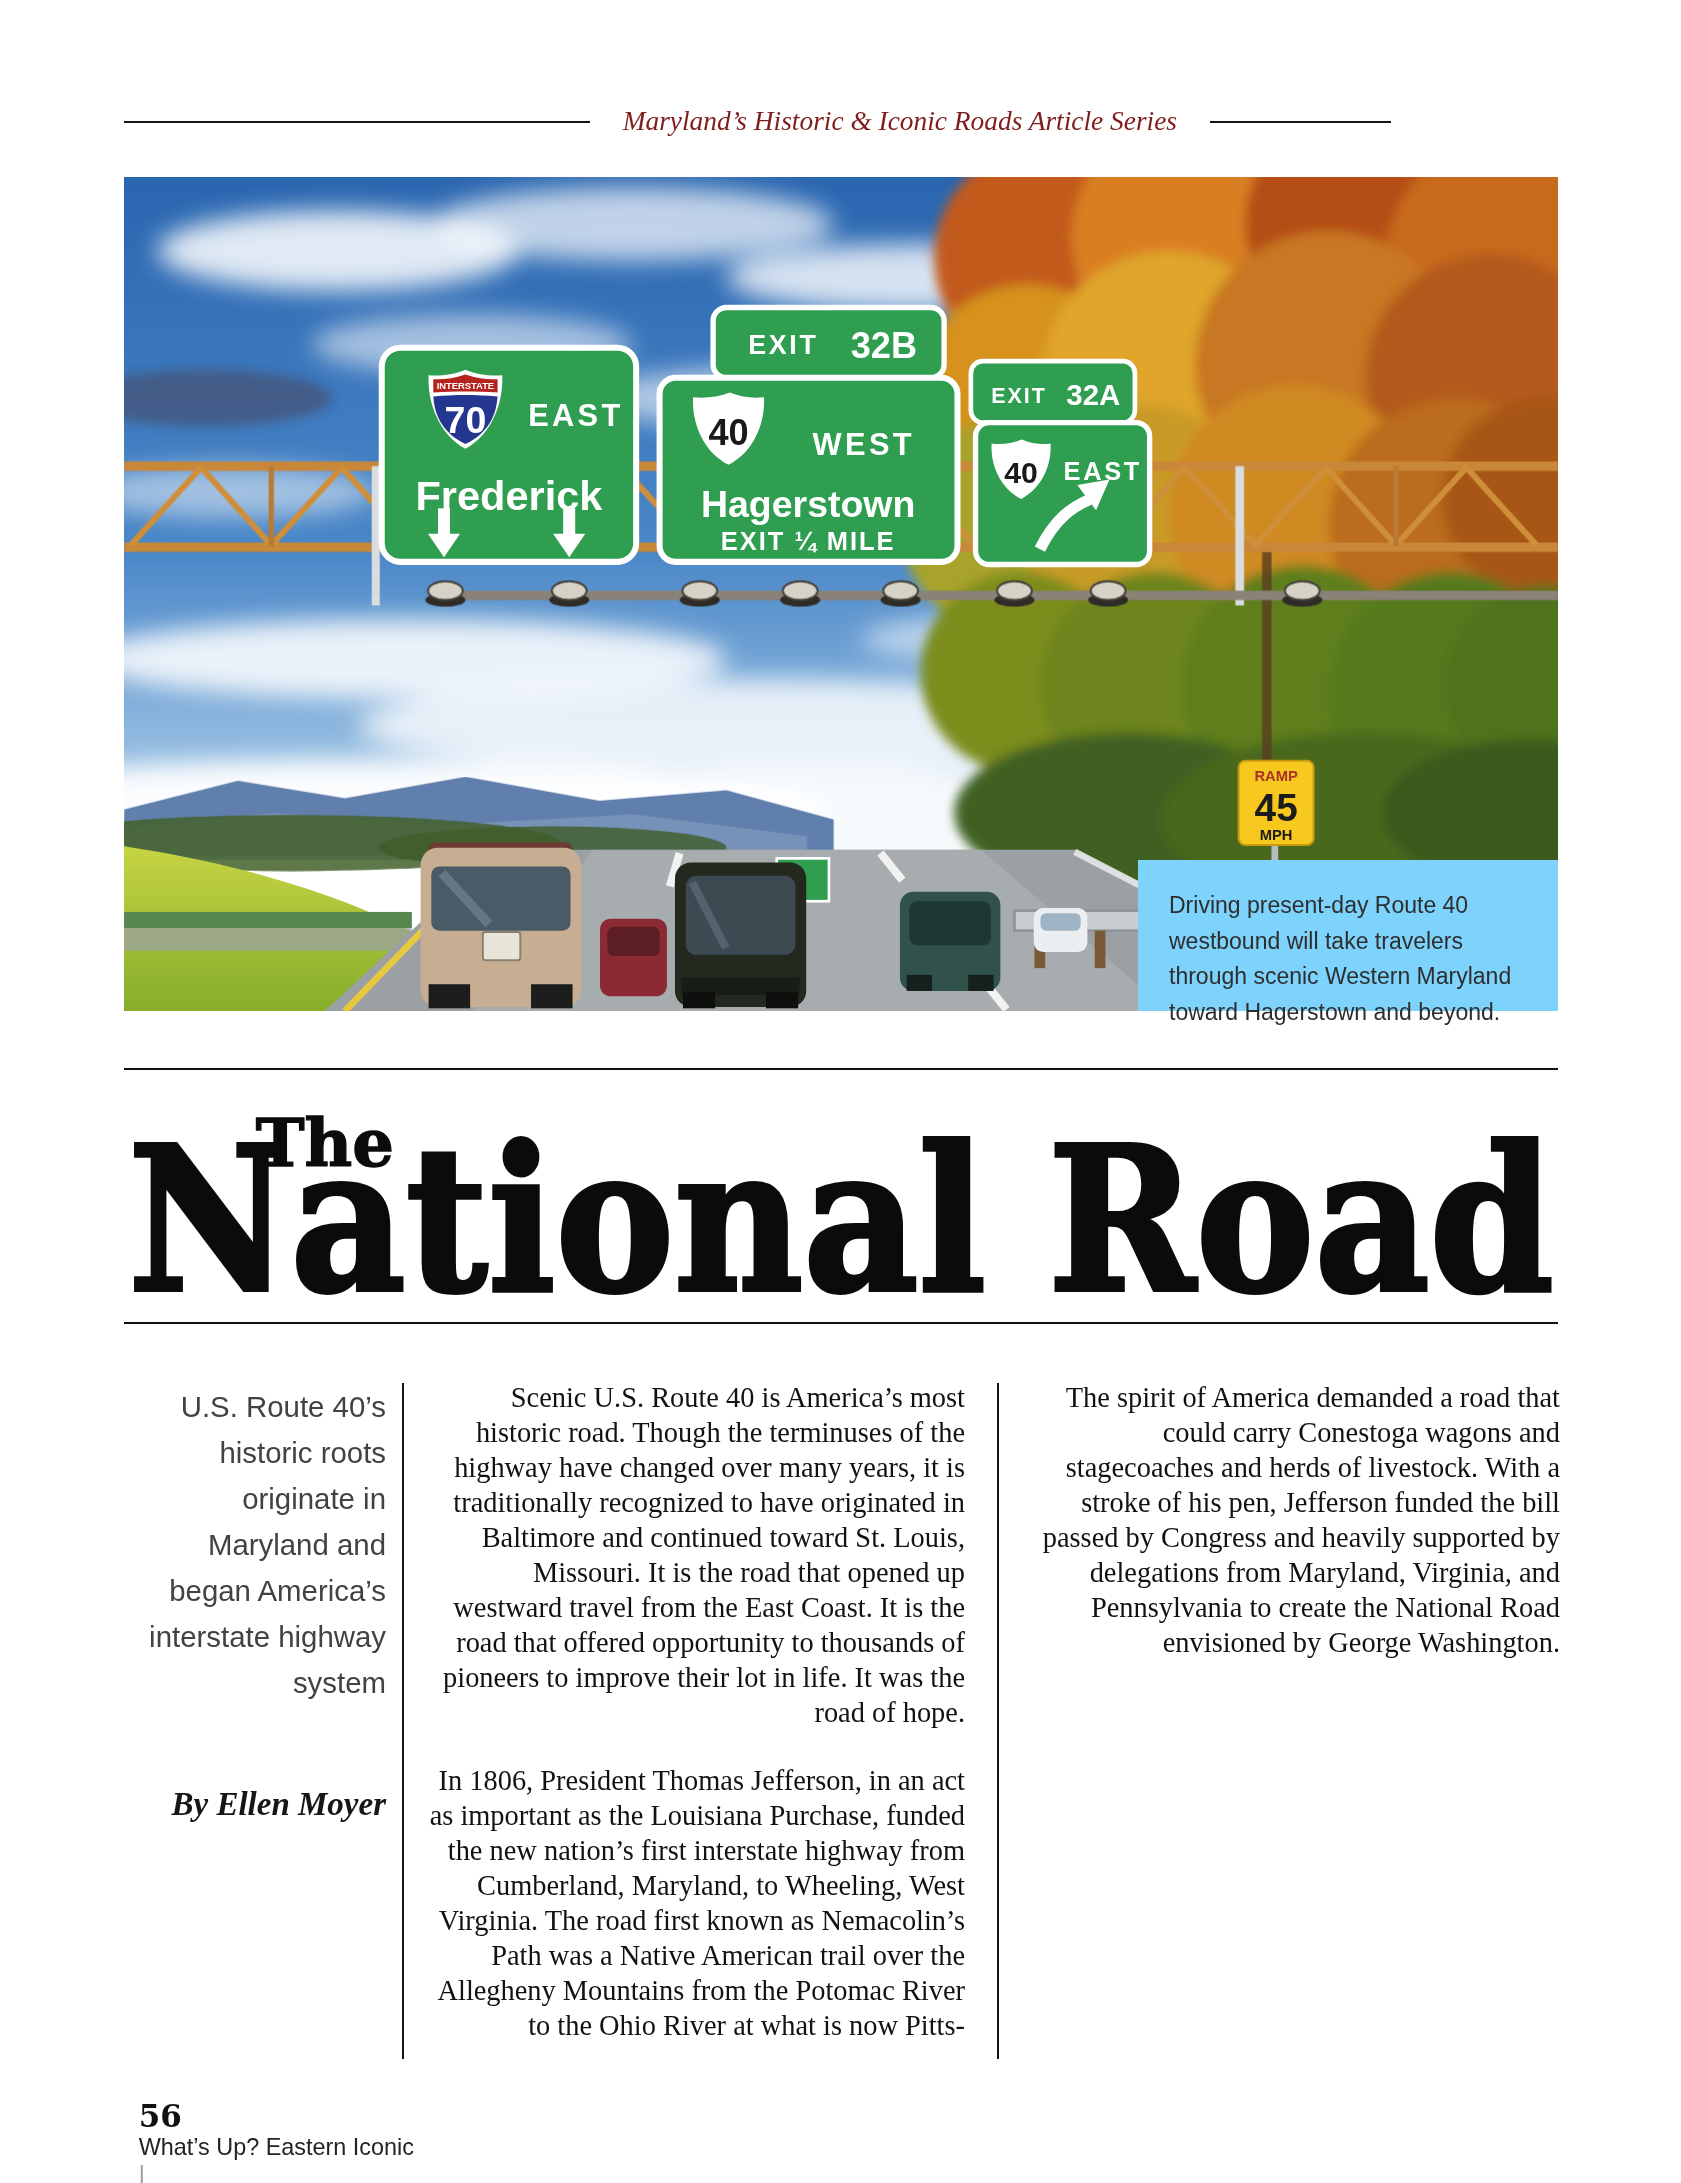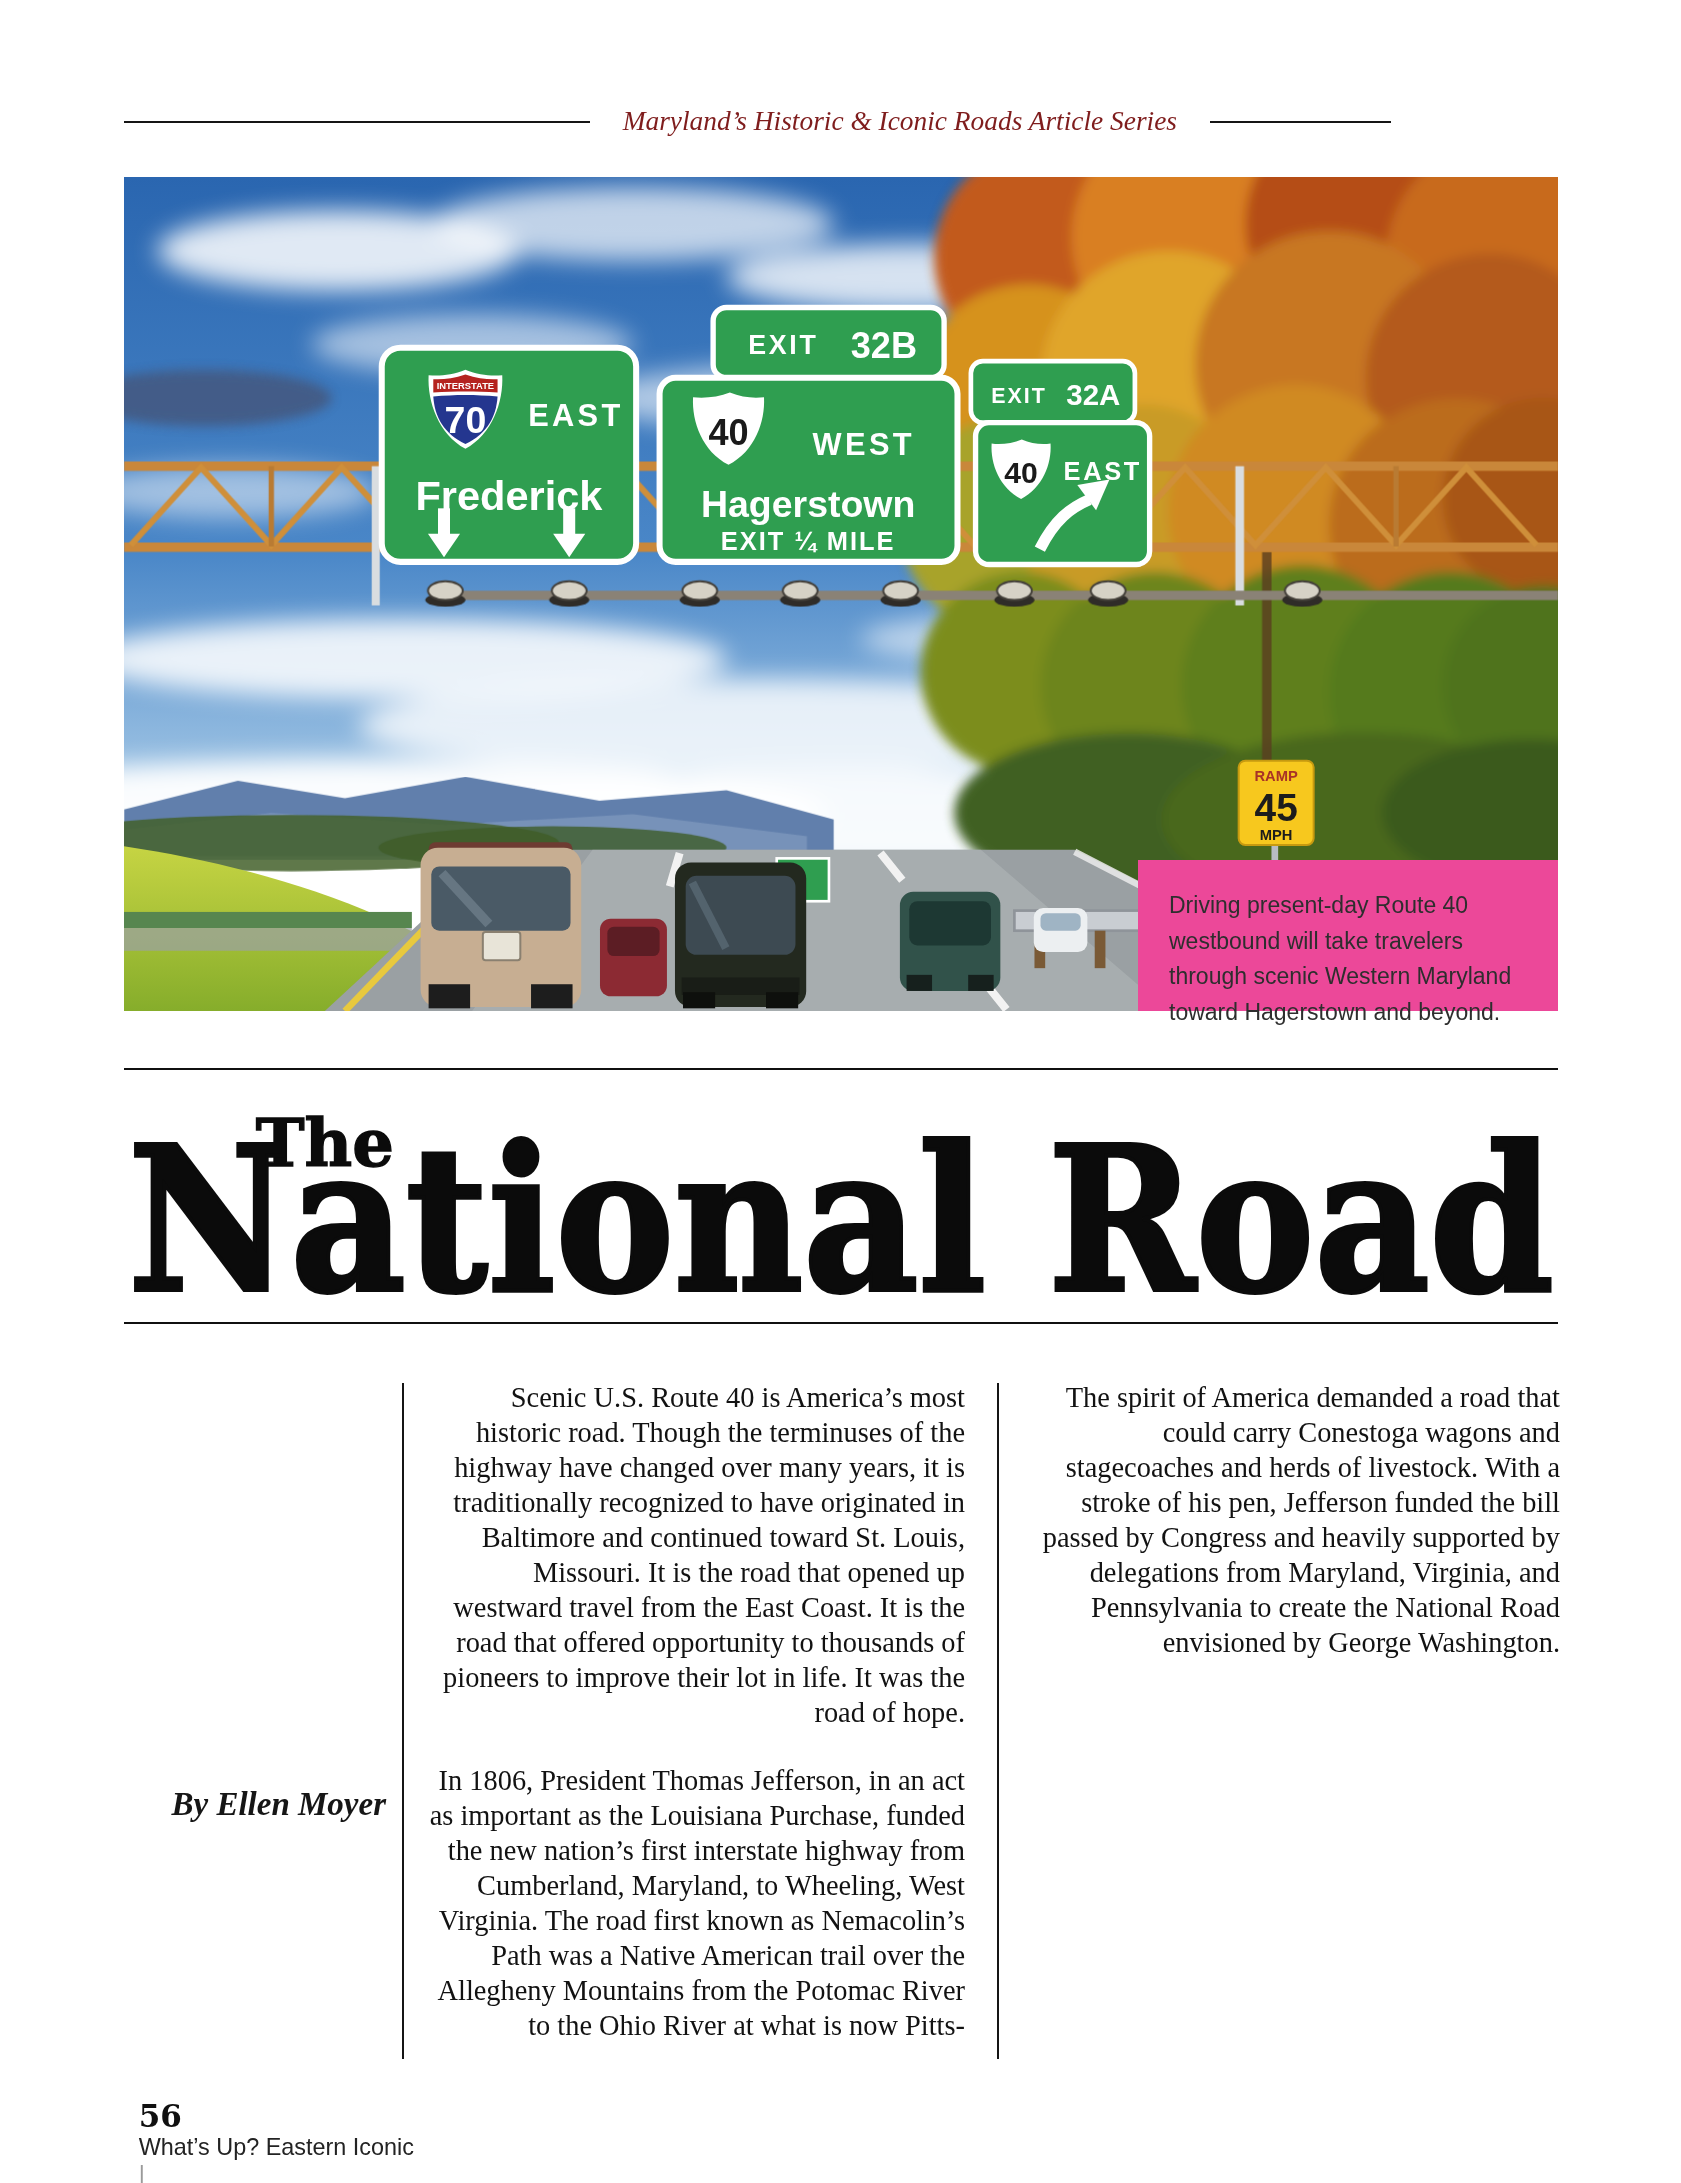--- a/index.html
+++ b/index.html
@@ -13,21 +13,21 @@
   .series-header .rule.right{width:181px;}
   .series-header .spacer{width:167px;}
   .series-title{font-style:italic;font-size:27.4px;color:#7f1d1d;padding:0 33px;white-space:nowrap;}
 
   
   .photo-wrap{position:absolute;left:124px;top:177px;width:1434px;height:834px;}
   .photo-wrap svg{position:absolute;left:0;top:0;width:100%;height:100%;}
   .sign-text{font-family:"Liberation Sans",sans-serif;font-weight:bold;fill:#ffffff;}
 
   .photo-caption{position:absolute;left:1014px;top:683px;width:420px;height:151px;
-    background:#ec4899;box-sizing:border-box;padding:28px 25.4px 0 31px;
+    background:#7dd3fc;box-sizing:border-box;padding:28px 25.4px 0 31px;
     font-family:"Liberation Sans",sans-serif;font-size:23px;line-height:1.55;color:#2e2e2e;}
 
   
   .hr{position:absolute;left:124px;width:1434px;height:2px;background:#101010;}
   .hr1{top:1068px;} .hr2{top:1322px;}
   .title-svg{position:absolute;left:124px;top:1076px;width:1434px;height:241px;}
   .title-svg text{font-family:"DejaVu Serif",serif;font-weight:bold;fill:#0b0b0b;stroke:#0b0b0b;}
 
   
   .deck{position:absolute;left:124px;top:1384px;width:262px;text-align:right;
@@ -297,20 +297,21 @@
     <div class="photo-caption">Driving present-day Route 40 westbound will take travelers through scenic Western Maryland toward Hagerstown and beyond.</div>
   </div>
 
   <div class="hr hr1"></div>
   <svg class="title-svg" viewBox="0 0 2142 360">
     <text x="300" y="135" font-size="98" stroke-width="2" text-anchor="middle">The</text>
     <text x="1071" y="320" font-size="300" stroke-width="6" text-anchor="middle" textLength="2130" lengthAdjust="spacingAndGlyphs">National Road</text>
   </svg>
   <div class="hr hr2"></div>
 
+  <div class="deck">U.S. Route 40’s historic roots originate in Maryland and began America’s interstate highway system</div>
   <div class="byline">By Ellen Moyer</div>
   <div class="vrule vrule1"></div>
   <div class="vrule vrule2"></div>
 
   <div class="col col1">
     <p>Scenic U.S. Route 40 is America’s most historic road. Though the terminuses of the highway have changed over many years, it is traditionally recognized to have originated in Baltimore and continued toward St. Louis, Missouri. It is the road that opened up westward travel from the East Coast. It is the road that offered opportunity to thousands of pioneers to improve their lot in life. It was the road of hope.</p>
     <p>In 1806, President Thomas Jefferson, in an act as important as the Louisiana Purchase, funded the new nation’s first interstate highway from Cumberland, Maryland, to Wheeling, West Virginia. The road first known as Nemacolin’s Path was a Native American trail over the Allegheny Mountains from the Potomac River to the Ohio River at what is now Pitts-</p>
   </div>
   <div class="col col2">
     <p>The spirit of America demanded a road that could carry Conestoga wagons and stagecoaches and herds of livestock. With a stroke of his pen, Jefferson funded the bill passed by Congress and heavily supported by delegations from Maryland, Virginia, and Pennsylvania to create the National Road envisioned by George Washington.</p>

